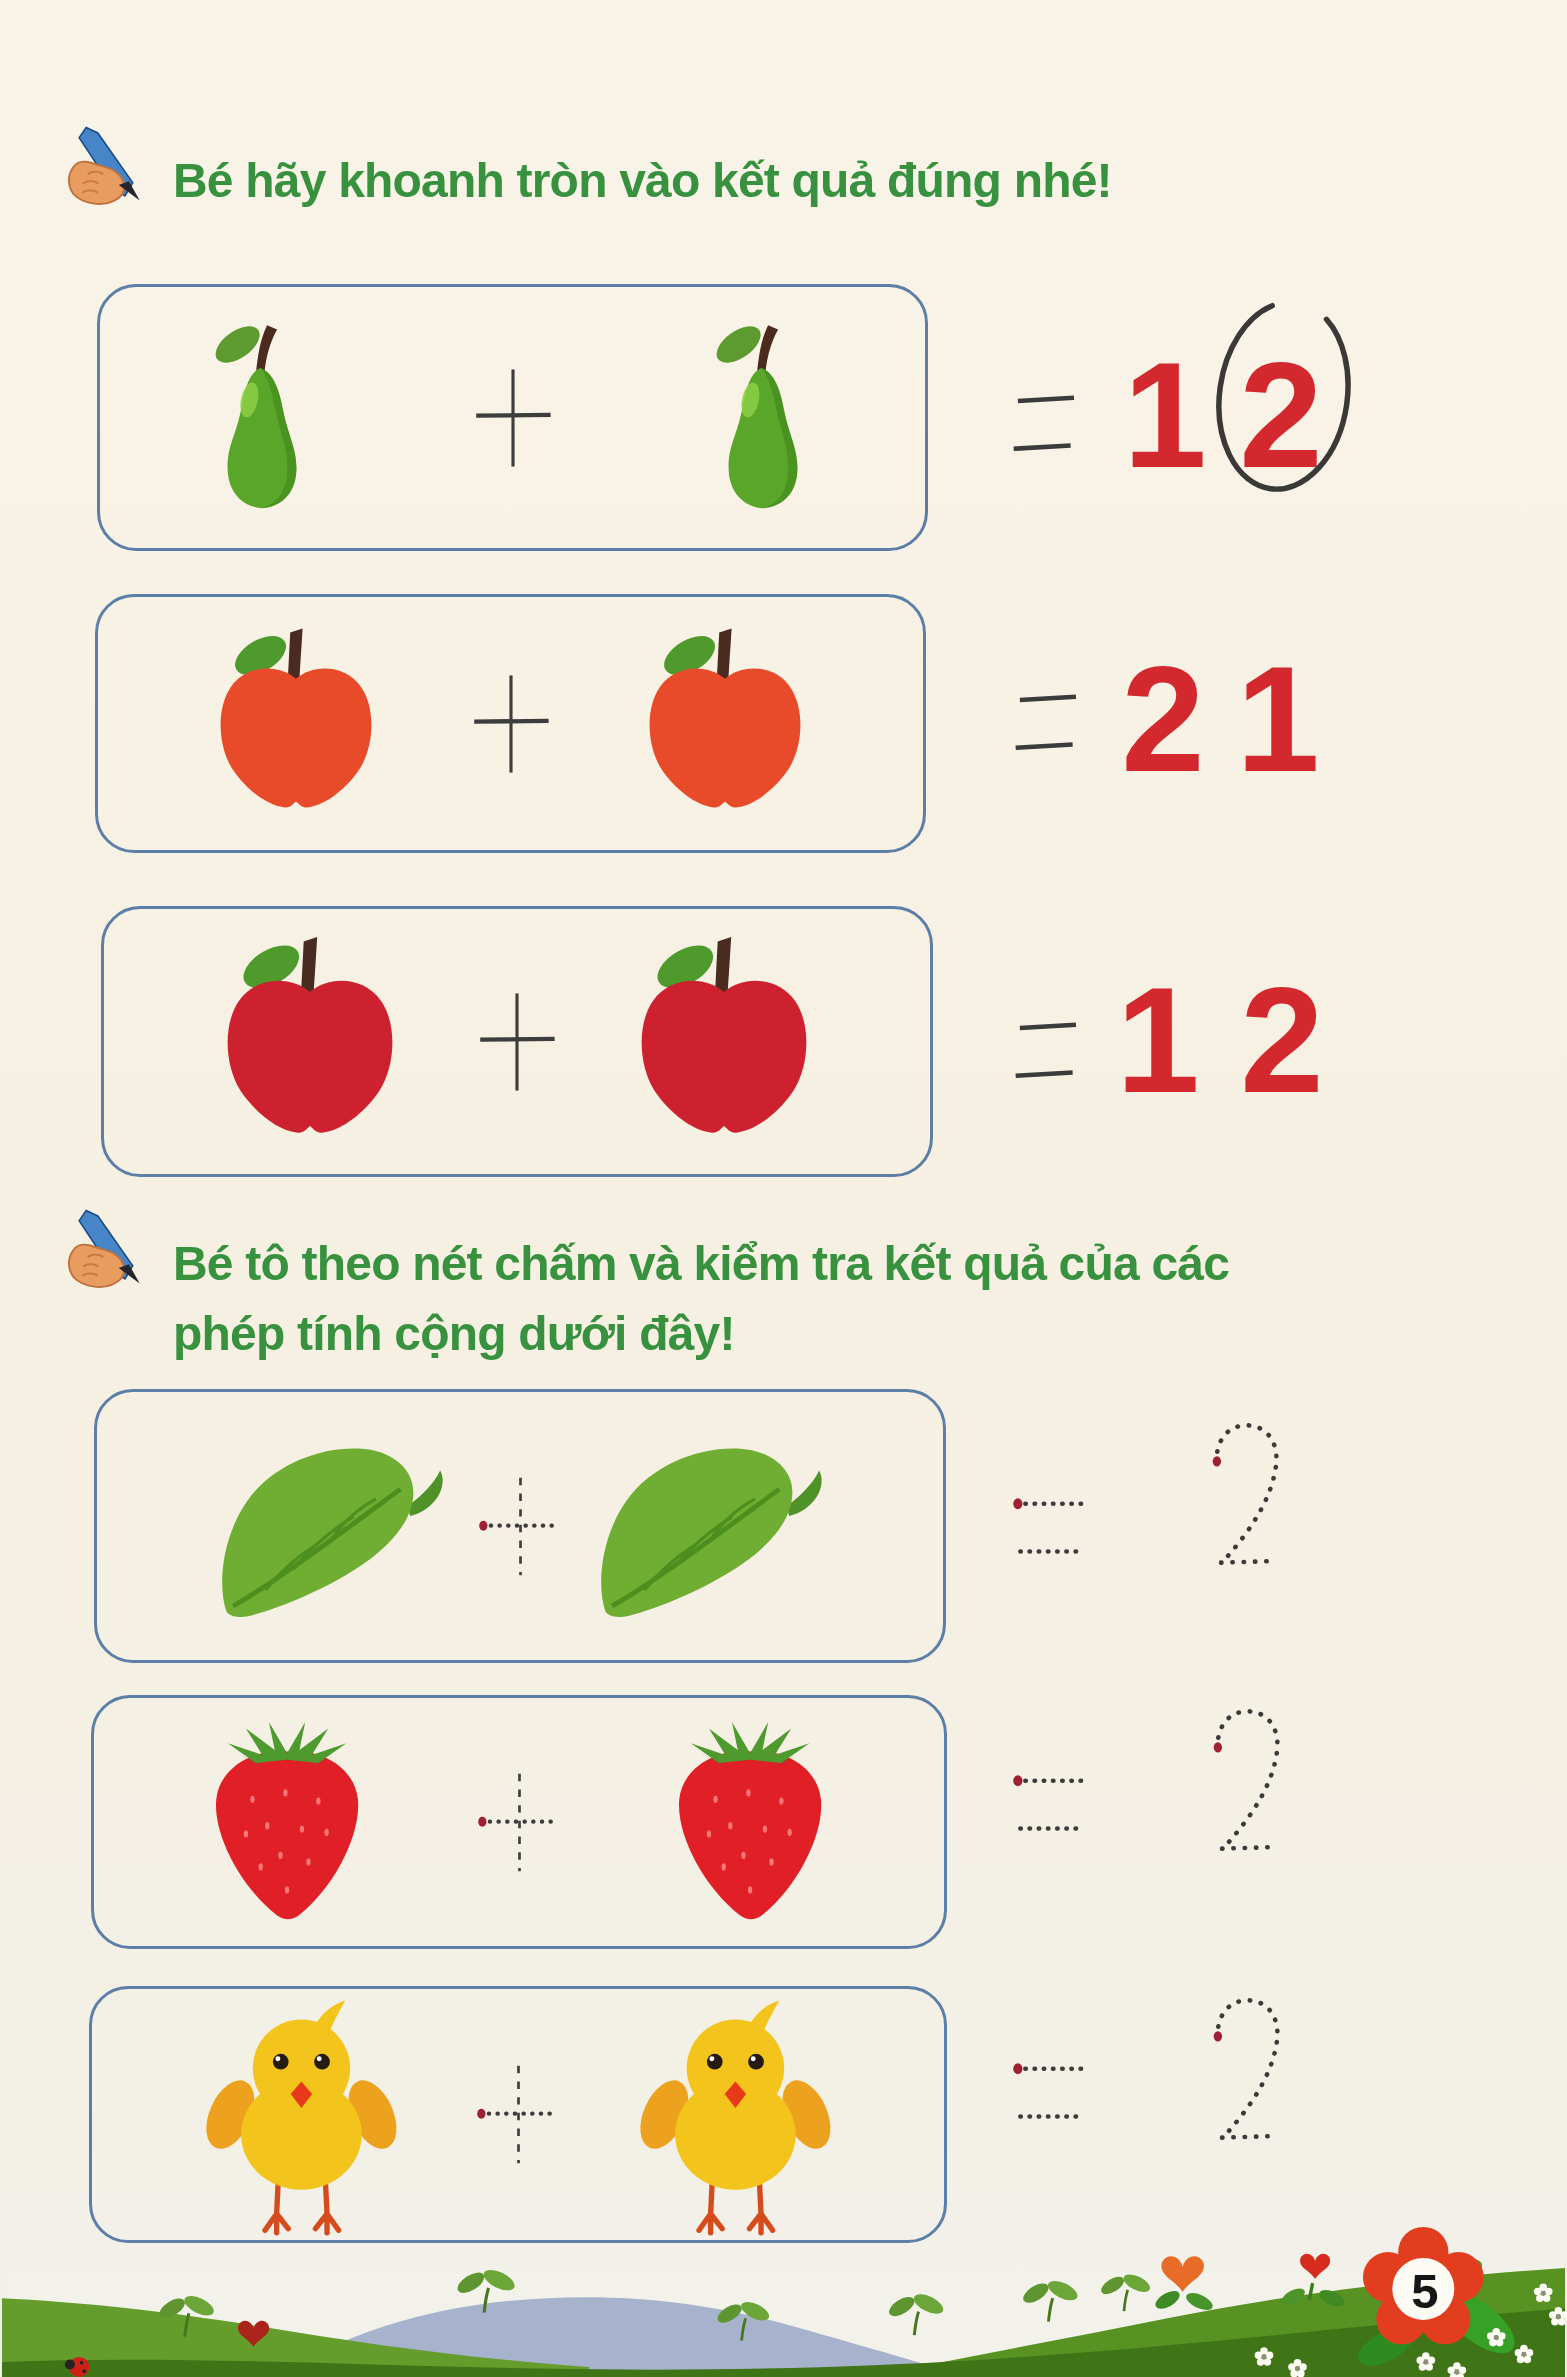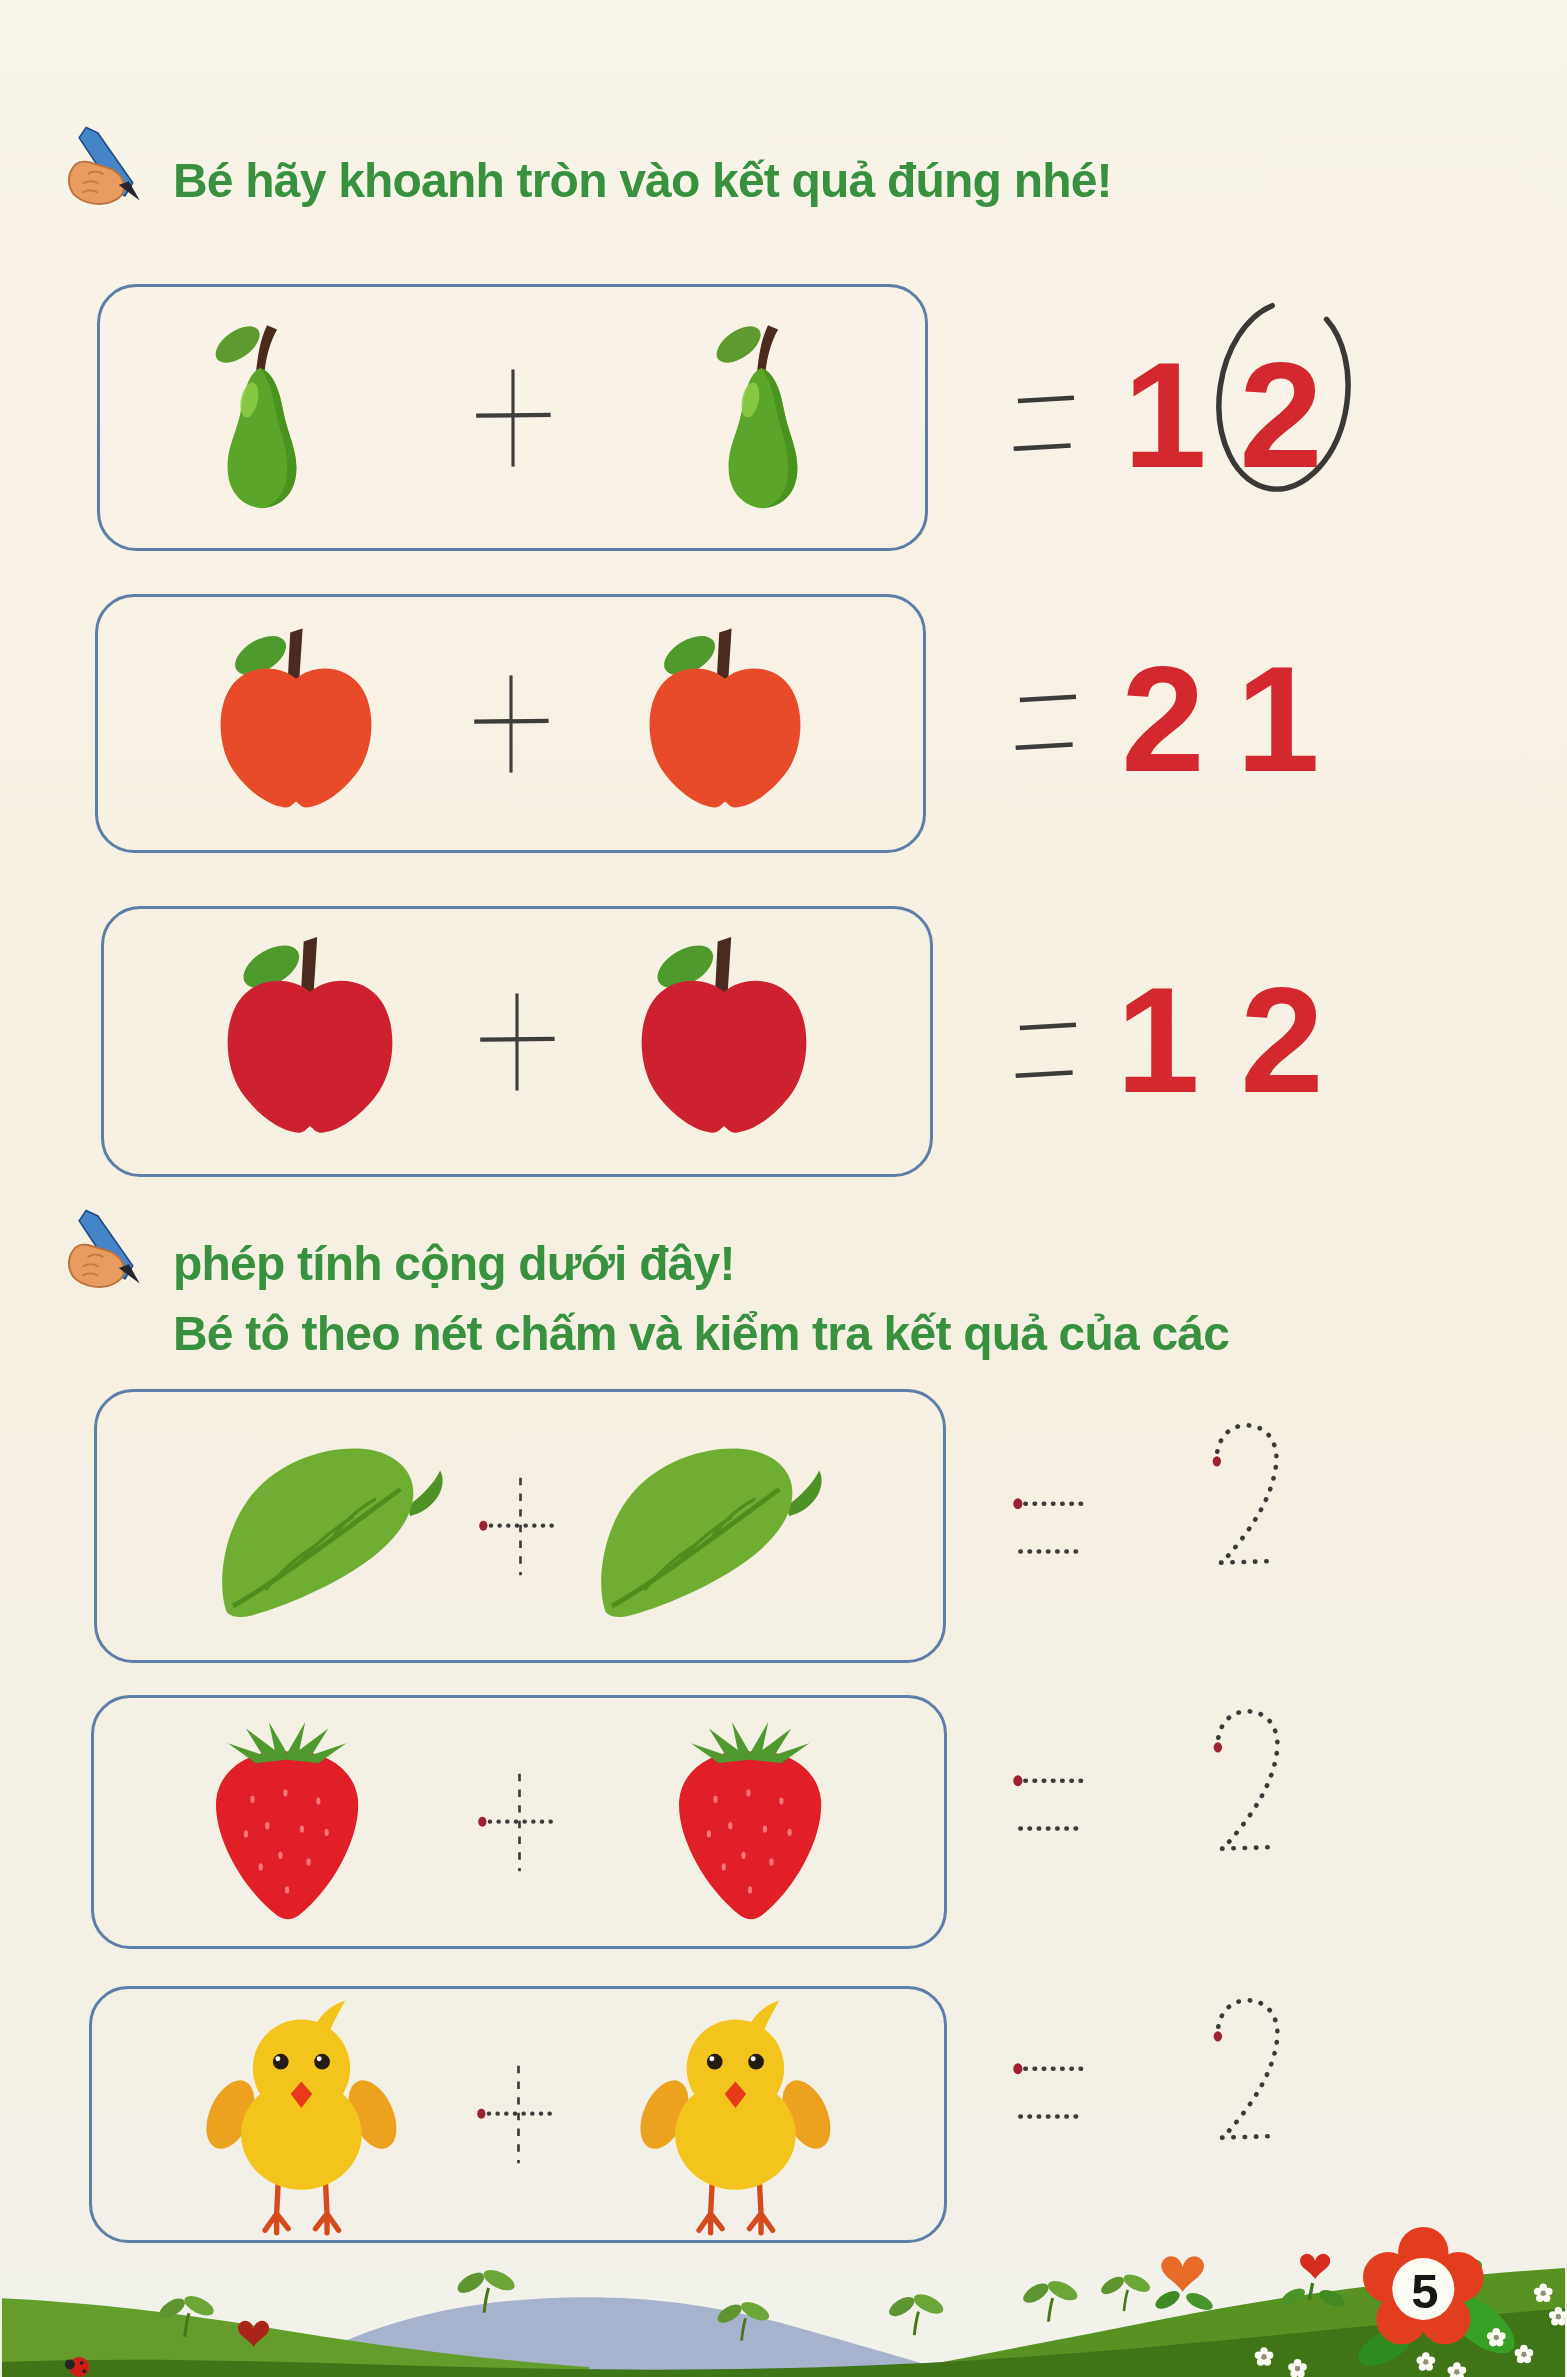--- a/index.html
+++ b/index.html
@@ -198,22 +198,22 @@
       <use href="#sym-eq-solid"></use>
     </svg>
   <div class="num" id="r3n1">1</div>
   <div class="num" id="r3n2">2</div>
 
   <div class="heading" id="h2">
     <svg width="94" height="87" viewBox="0 0 120 112">
         <use href="#sym-hand-pen"></use>
       </svg>
     <div class="txt">
+      <div>Bé tô theo nét chấm và kiểm tra kết quả của các</div>
       <div>phép tính cộng dưới đây!</div>
-      <div>Bé tô theo nét chấm và kiểm tra kết quả của các</div>
     </div>
   </div>
 
   <div class="box" id="r4b">
     <svg width="269" height="195" viewBox="0 0 300 240">
         <use href="#sym-leaf"></use>
       </svg>
     <svg width="109" height="109" viewBox="0 0 132 130">
         <use href="#sym-plus-dotted"></use>
       </svg>

